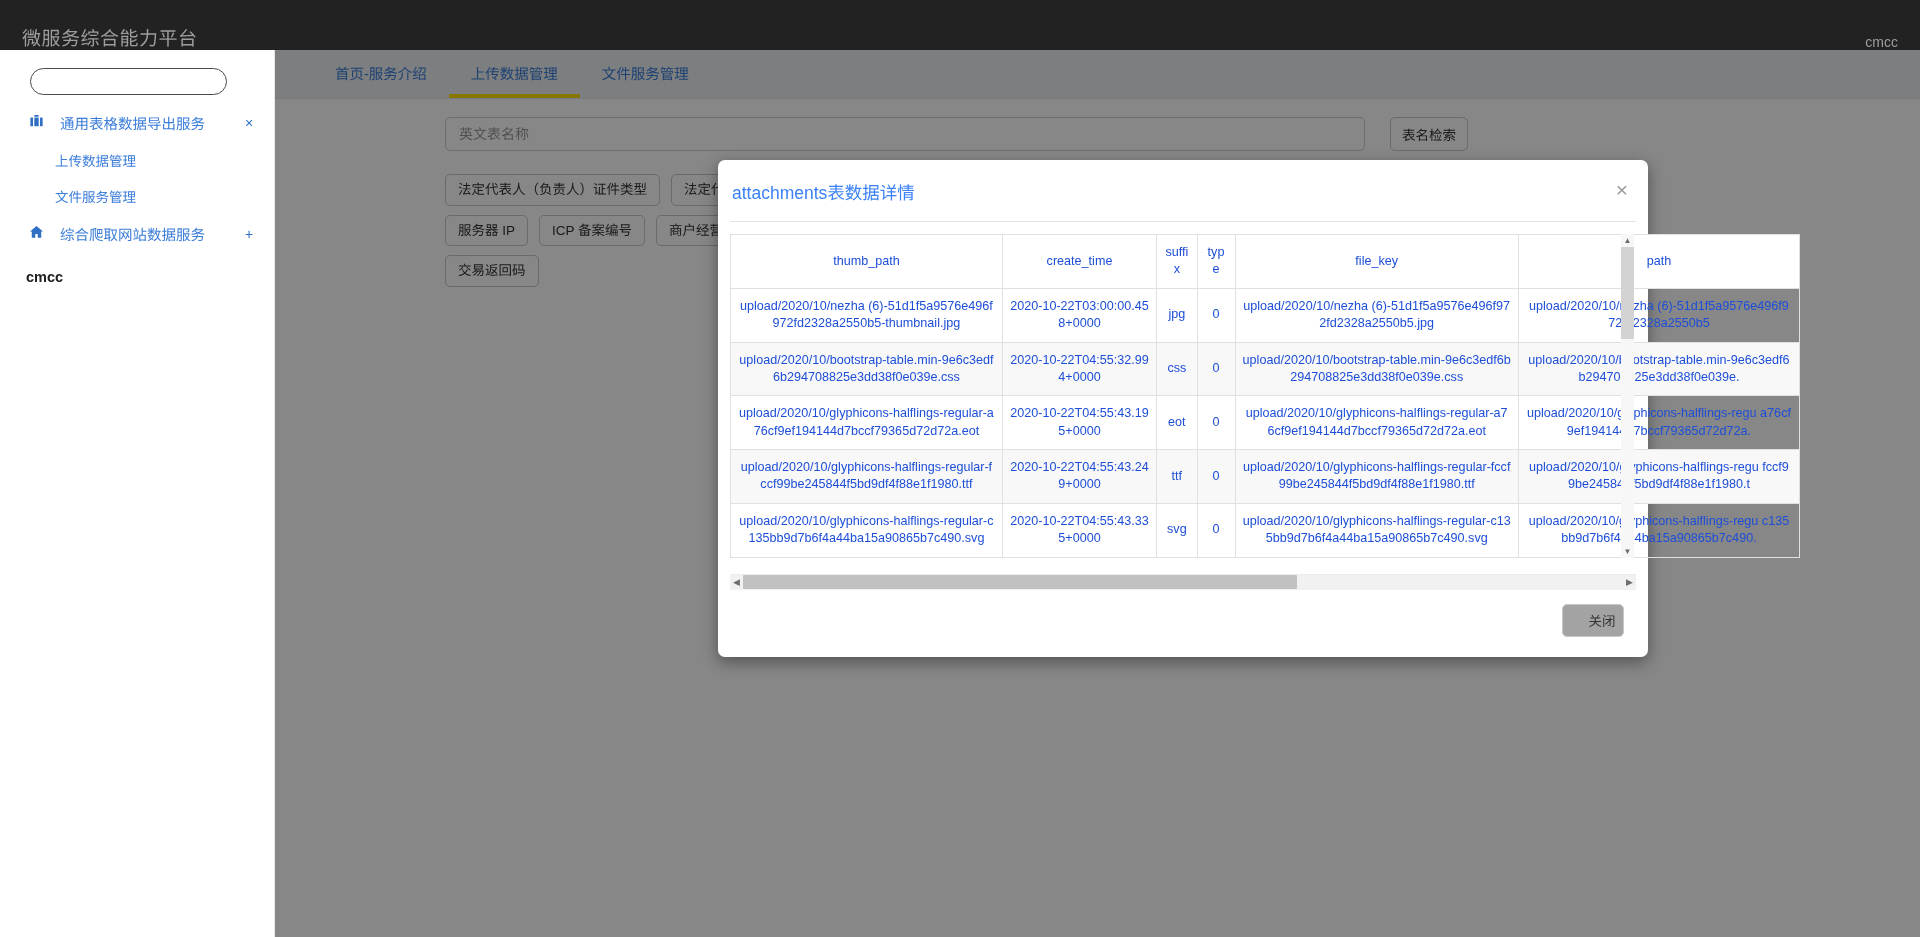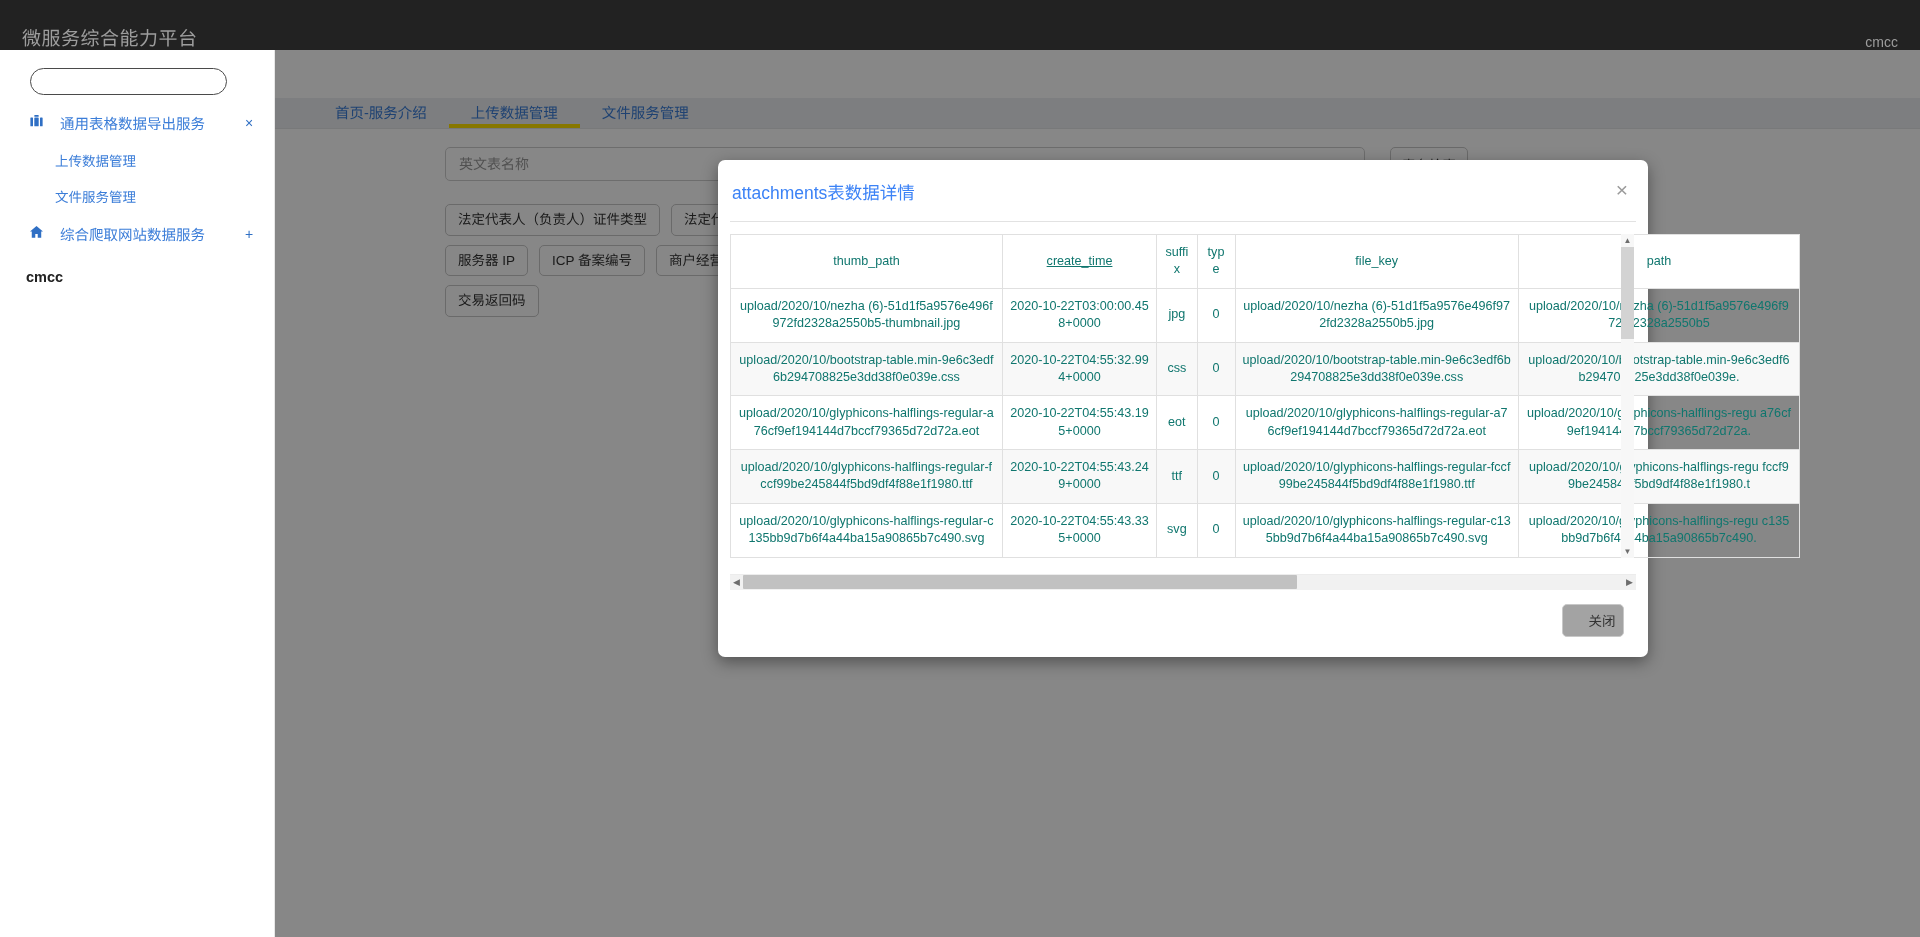--- a/index.html
+++ b/index.html
@@ -101,26 +101,25 @@
 
   
   .main {
     flex: 1;
     position: relative;
     background: #fff;
     overflow: hidden;
   }
   .tabbar {
     background: #eceff1;
-    height: 31px;
+    height: 49px;
     display: flex;
     align-items: stretch;
     padding-left: 38px;
     border-bottom: 1px solid #e2e5e7;
-    margin-top: 48px;
   }
   .tab {
     display: flex;
     align-items: center;
     padding: 0 22px;
     font-size: 14.5px;
     color: #3b7dd8;
     cursor: pointer;
     border-bottom: 4px solid transparent;
   }
@@ -240,34 +239,34 @@
   .table-scroll {
     border-top: 1px solid #e2e2e2;
     padding-top: 12px;
     position: relative;
   }
   table.dt {
     border-collapse: collapse;
     width: 1070px;
     table-layout: fixed;
     font-size: 12.6px;
-    color: #0f766e;
+    color: #1d4ed8;
   }
   table.dt th, table.dt td {
     border: 1px solid #e0e0e0;
     padding: 9px 7px;
     text-align: center;
     vertical-align: middle;
     word-break: break-all;
     line-height: 1.38;
   }
   table.dt th { font-weight: normal; background: #fff; }
   table.dt tbody tr:nth-child(even) { background: #f8f8f8; }
   .c-thumb { width: 236px; }
-  .c-time  { width: 134px; text-decoration: underline; }
+  .c-time  { width: 134px; }
   .c-suf   { width: 35px; }
   .c-type  { width: 33px; }
   .c-key   { width: 246px; }
   .c-path  { width: 244px; }
 
   .hscroll-outer {
     margin: 16px 0 0 0;
     height: 16px;
     background: #f1f1f1;
     border-top: 1px solid #ececec;

